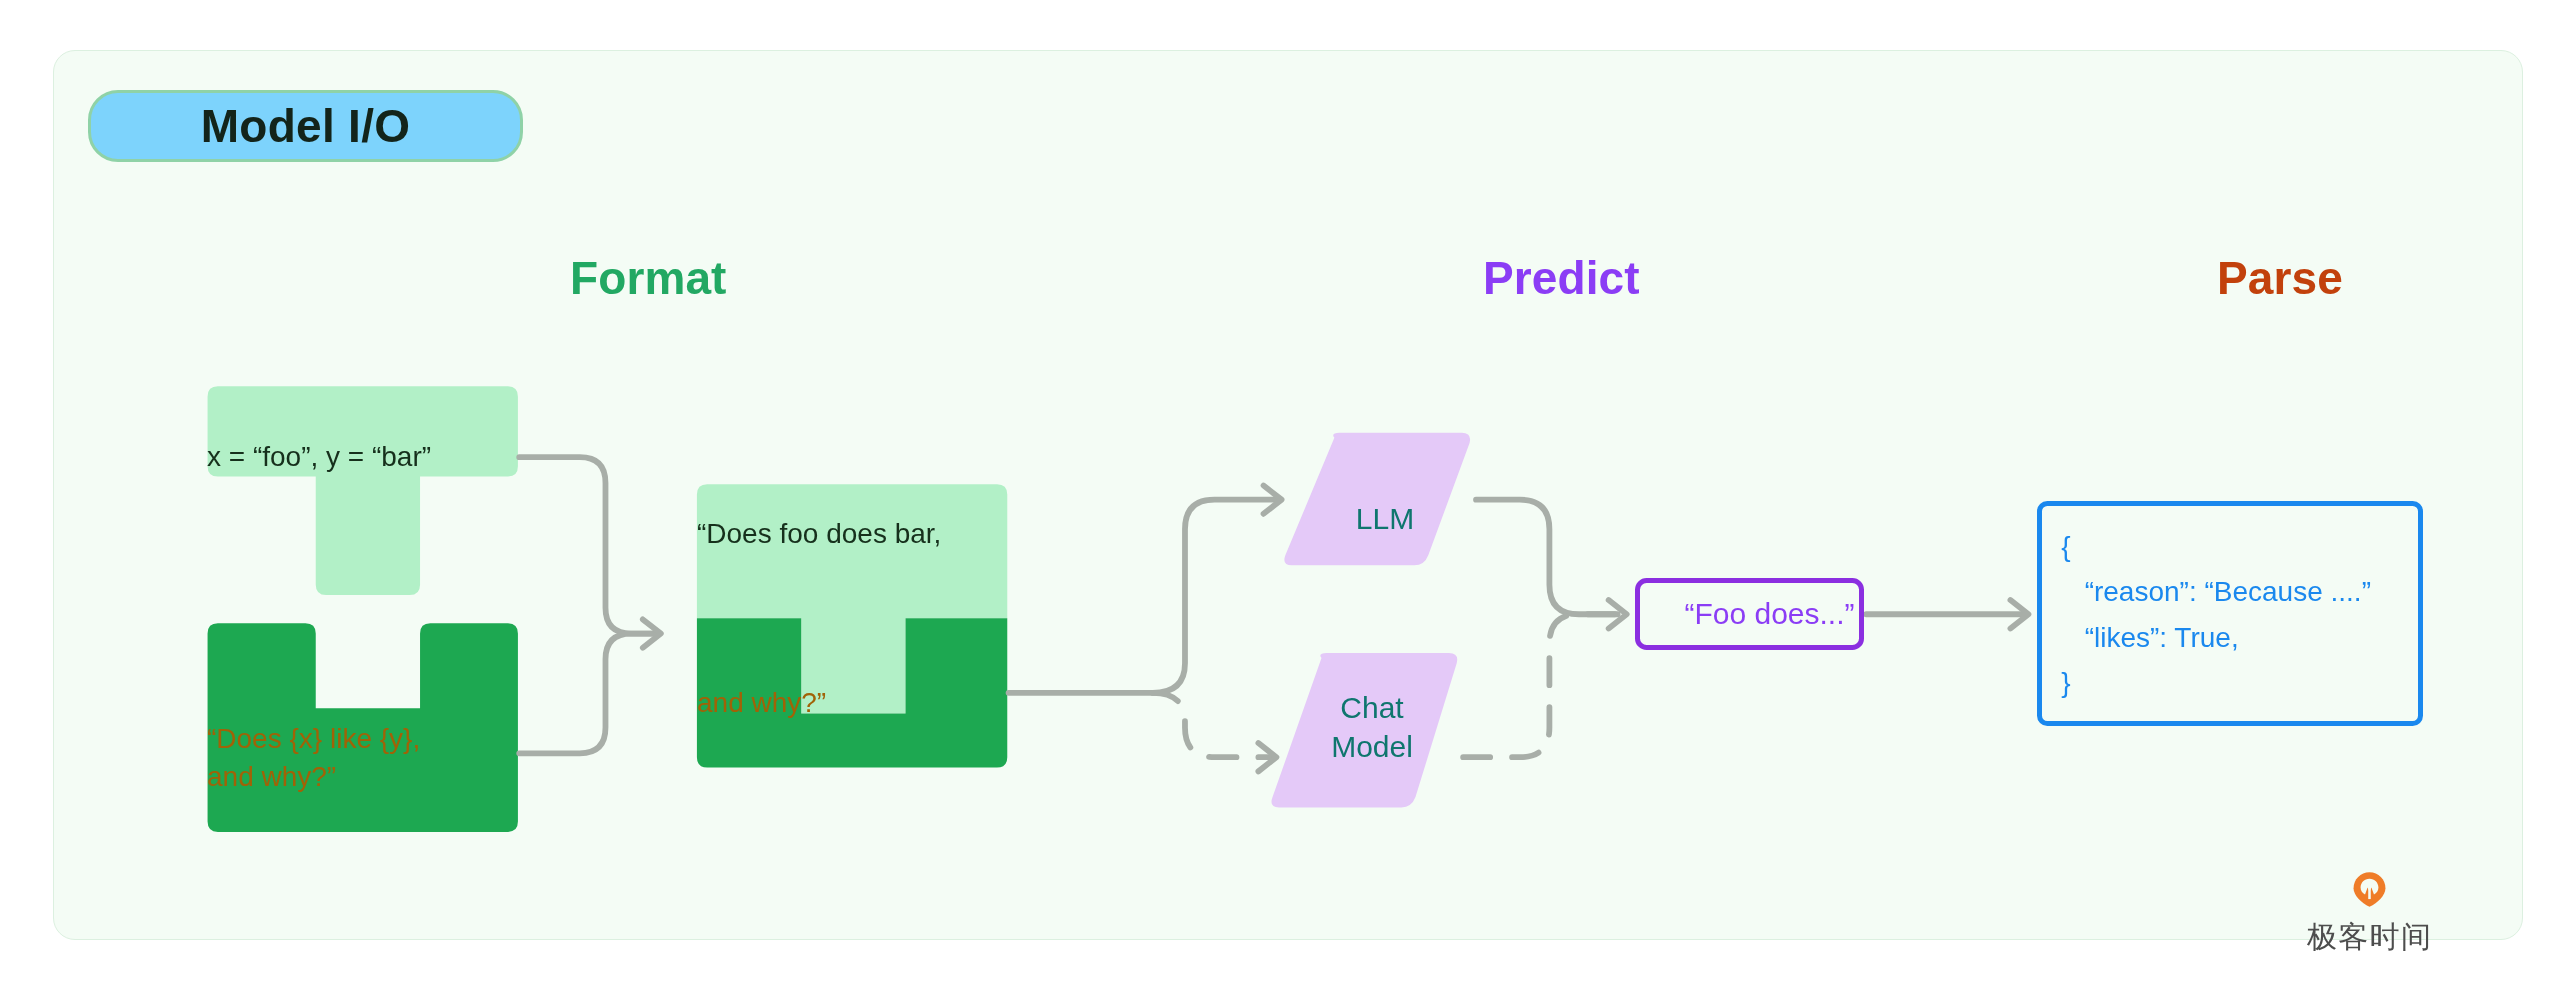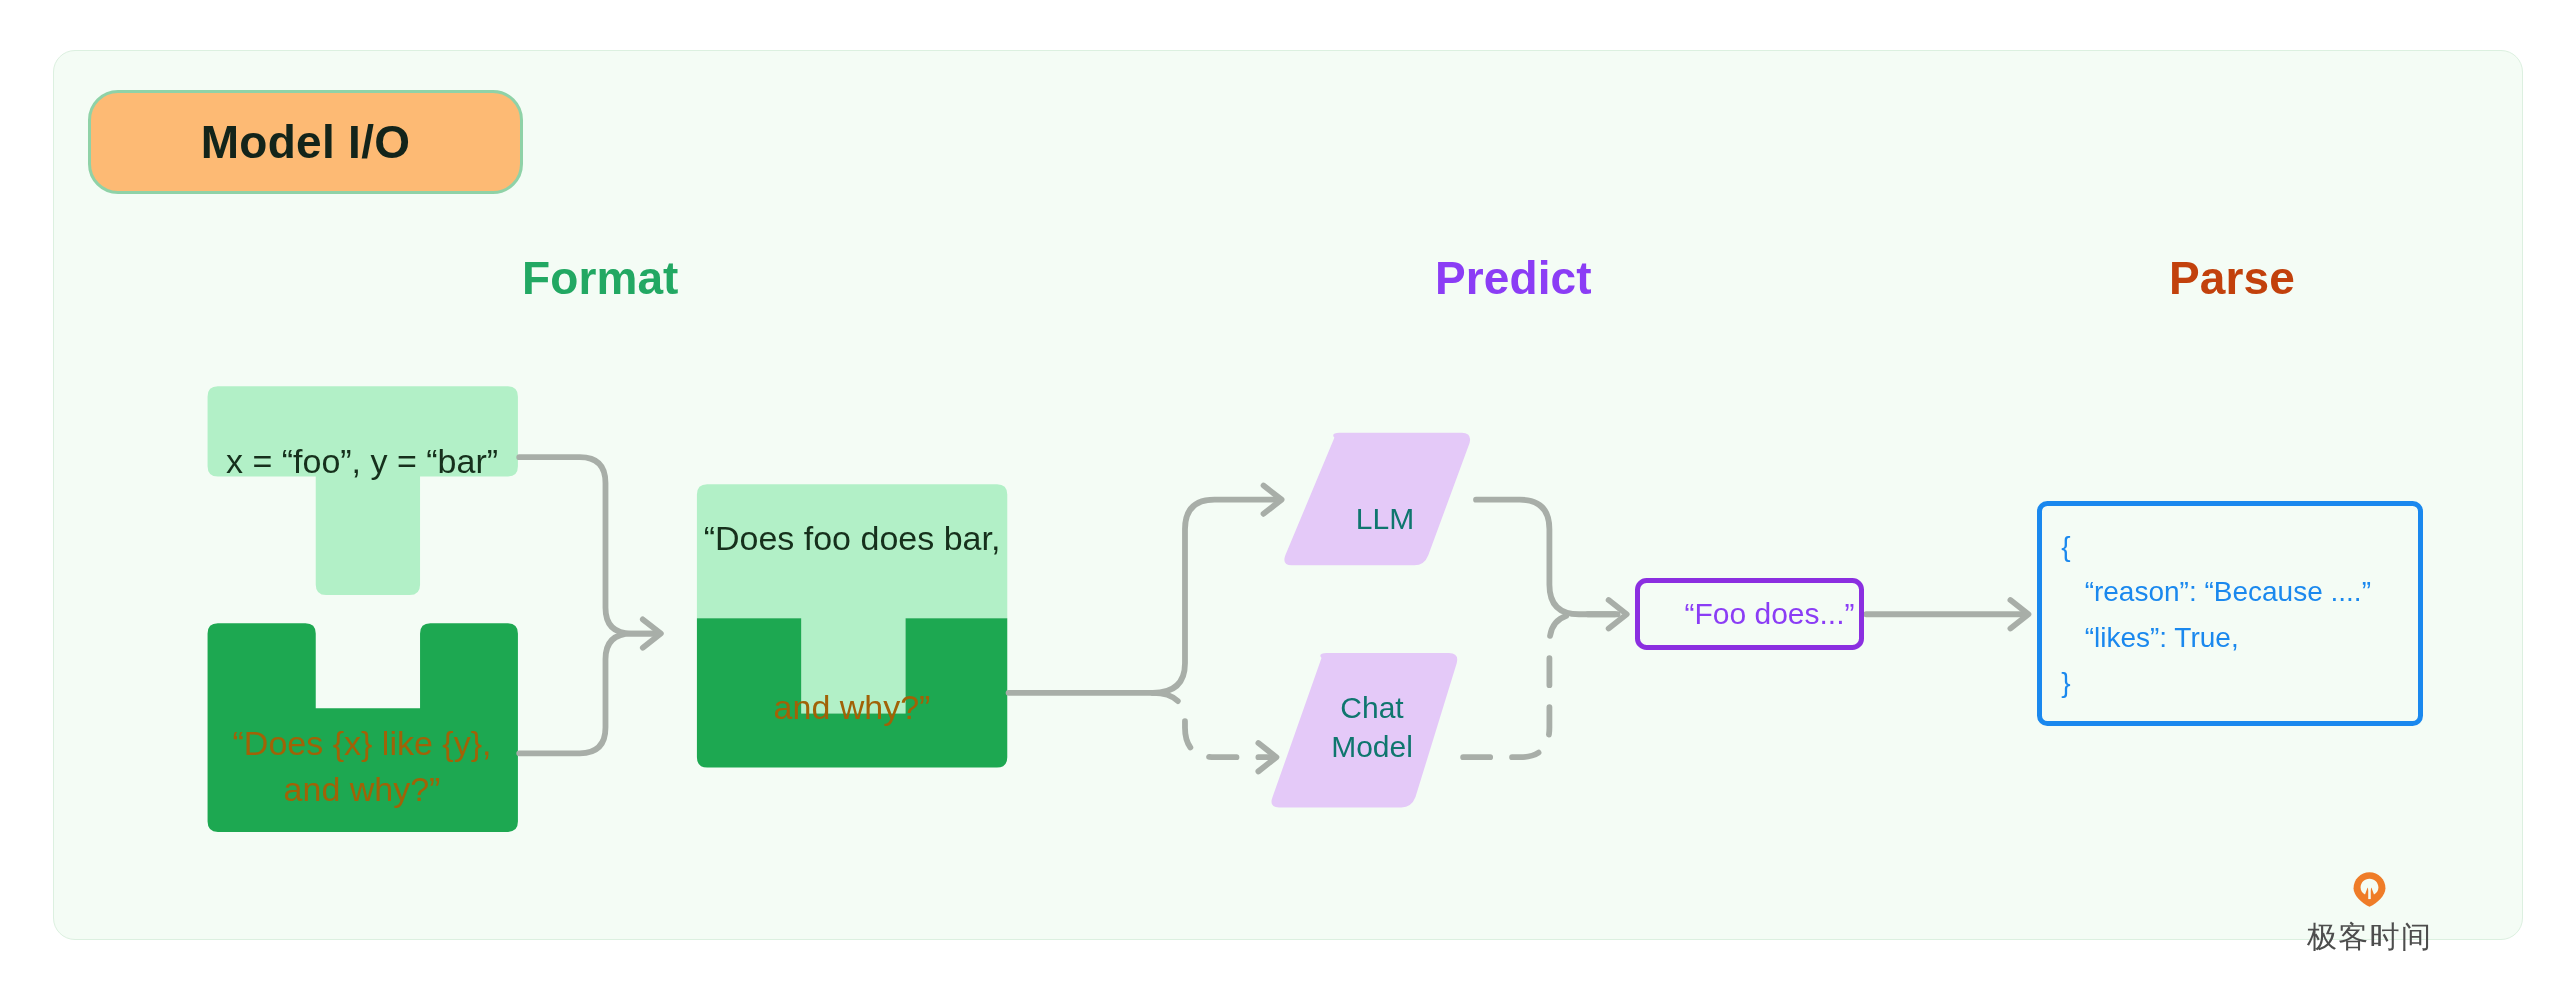--- a/index.html
+++ b/index.html
@@ -33,22 +33,22 @@
     border-radius: 22px;
     box-sizing: border-box;
   }
 
   
   #badge {
     position: absolute;
     left: 88px;
     top: 90px;
     width: 435px;
-    height: 104px;
-    background: #fdba74;
+    height: 72px;
+    background: #7dd3fc;
     border: 3.9px solid #8fd2a7;
     border-radius: 30px;
     box-sizing: border-box;
     display: flex;
     align-items: center;
     justify-content: center;
   }
   #badge .badge-text {
     font-size: 46px;
     font-weight: bold;
@@ -56,40 +56,40 @@
     letter-spacing: 0.3px;
   }
 
   
   .section-header {
     position: absolute;
     font-size: 46px;
     font-weight: bold;
     white-space: nowrap;
     letter-spacing: 0.1px;
+    margin-left: 48px;
   }
   #hdr-format  { left: 522px;  top: 251px; color: #22a863; }
   #hdr-predict { left: 1435px; top: 251px; color: #8b3df5; }
   #hdr-parse   { left: 2169px; top: 251px; color: #c2410c; }
 
   
   .svg-layer {
     position: absolute;
     left: 0;
     top: 0;
     width: 2576px;
     height: 989px;
     pointer-events: none;
     overflow: visible;
   }
 
   .piece-text {
     position: absolute;
-    text-align: center;
-    font-size: 34px;
+    font-size: 28px;
     line-height: 1.36;
     white-space: pre-line;
   }
   .piece-text.light { color: #16301c; }
   .piece-text.dark  { color: #a16207; }
 
   
   #txt-vars {
     left: 207px;
     top: 438px;

